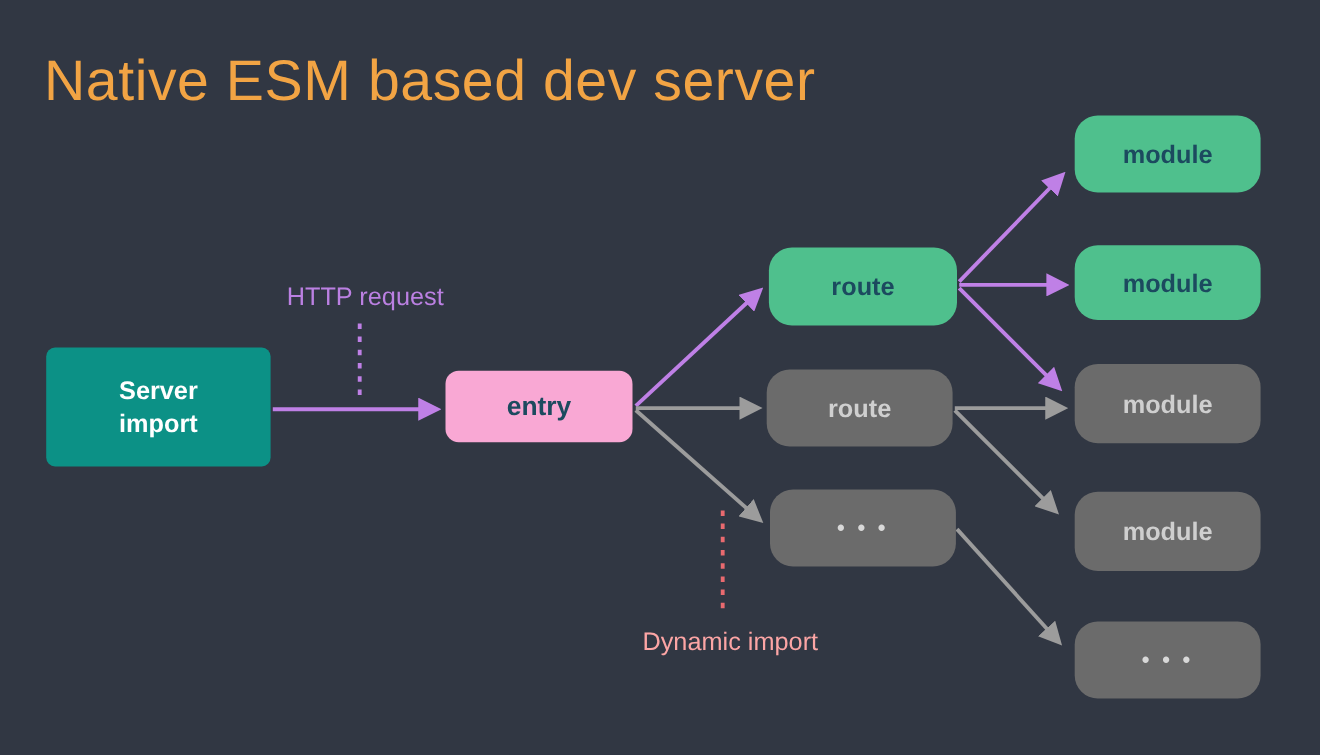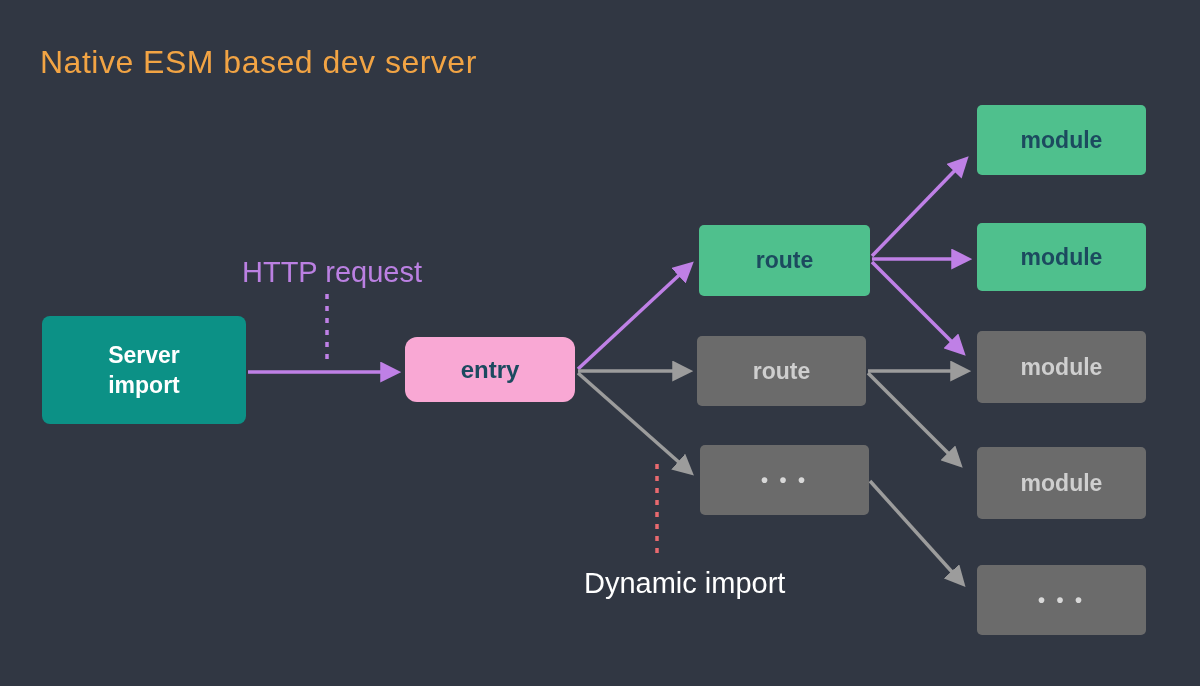--- a/index.html
+++ b/index.html
@@ -1,41 +1,41 @@
 <!DOCTYPE html>
 <html><head>
 <meta charset="utf-8">
 <style>
   html,body{margin:0;padding:0;background:#313743;}
   .canvas{
     position:relative;width:1200px;height:686px;background:#313743;
     overflow:hidden;font-family:"Liberation Sans",sans-serif;
   }
   .title{
-    position:absolute;left:40px;top:44px;font-size:32px;font-weight:500;
+    position:absolute;left:40px;top:44px;font-size:52px;font-weight:500;
     color:#f2a444;letter-spacing:0.5px;white-space:nowrap;
   }
   svg.wires{position:absolute;left:0;top:0;width:1200px;height:686px;pointer-events:none;}
   svg.wires line{stroke-width:3.5px;fill:none;}
   .wire-purple{stroke:#bf80e6;}
   .wire-gray{stroke:#9c9c9c;}
   .wire-dash-purple{stroke:#bf80e6;stroke-dasharray:5 7;}
   .wire-dash-red{stroke:#e96a6f;stroke-dasharray:5 7;}
   .node{
-    position:absolute;border-radius:5px;display:flex;align-items:center;
+    position:absolute;border-radius:21px;display:flex;align-items:center;
     justify-content:center;font-weight:700;font-size:23px;text-align:center;
   }
   .n-teal{background:#0c9186;color:#ffffff;border-radius:8px;line-height:30px;}
   .n-lime{background:#f9a8d4;color:#1c4a5f;border-radius:12px;font-size:24px;}
   .n-green{background:#4fc08d;color:#1c4a5f;}
   .n-gray{background:#6b6b6b;color:#cfcfcf;}
   .dots{font-size:20px;letter-spacing:3px;color:#d8d8d8;}
-  .lbl{position:absolute;font-size:29px;font-weight:500;}
+  .lbl{position:absolute;font-size:23px;font-weight:500;}
   .lbl-http{left:237px;top:256px;width:190px;text-align:center;color:#bb80e2;}
-  .lbl-dyn{left:584px;top:569px;color:#ffffff;line-height:29px;}
+  .lbl-dyn{left:584px;top:569px;color:#fca5a5;line-height:29px;}
 </style>
 </head>
 <body>
 
 <div class="canvas">
 
   <div class="title">Native ESM based dev server</div>
 
   <svg class="wires">
     <defs>

